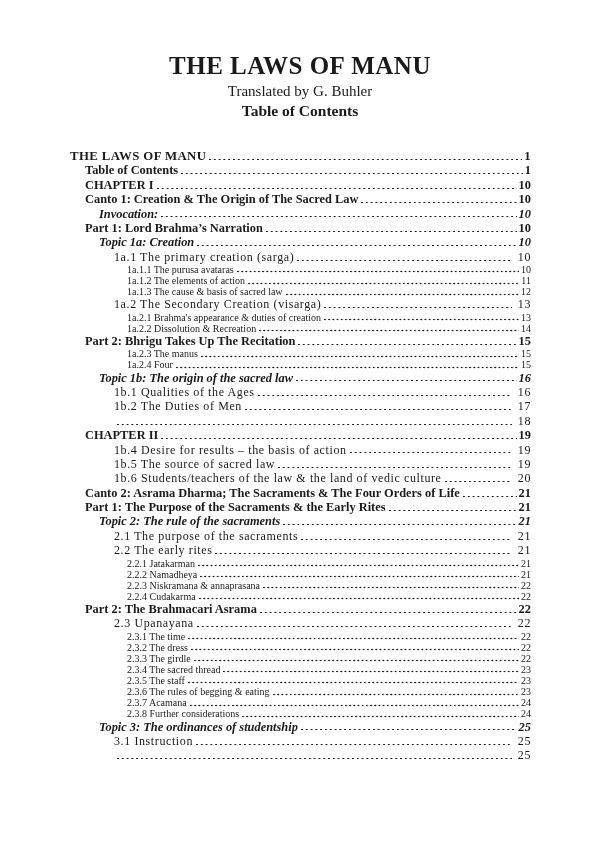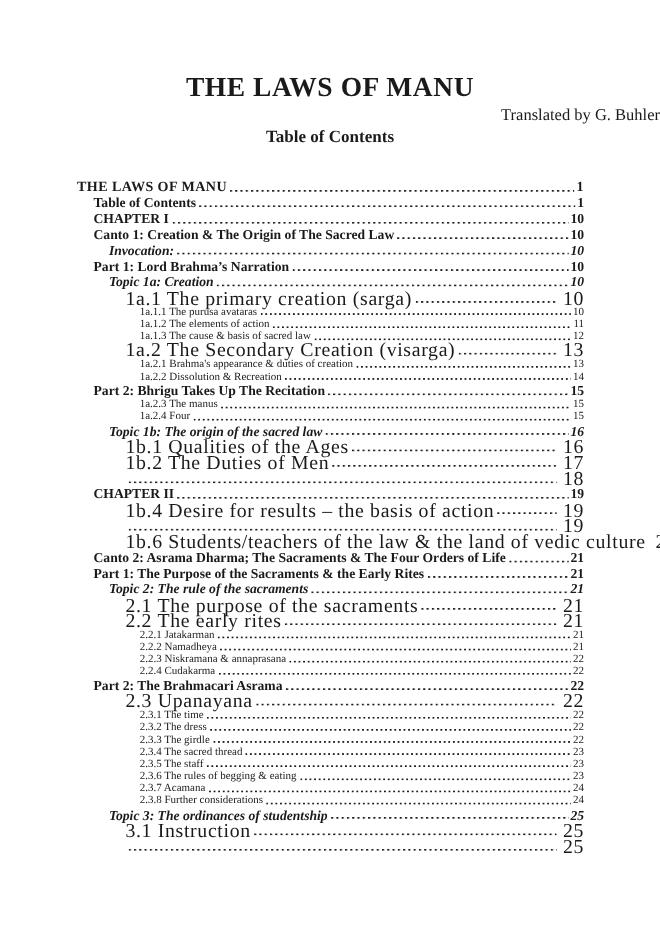--- a/index.html
+++ b/index.html
@@ -11,33 +11,33 @@
     width: 600px;
     height: 850px;
     overflow: hidden;
     font-family: "Liberation Serif", serif;
     color: #1a1a1a;
   }
   .page {
     width: 600px;
     height: 850px;
     box-sizing: border-box;
-    padding-top: 66px;
+    padding-top: 52px;
     background: #ffffff;
   }
   .doc-title {
     margin: 0;
     text-align: center;
     font-size: 25px;
     line-height: 28px;
     font-weight: bold;
     letter-spacing: 0.5px;
   }
   .doc-subtitle {
-    text-align: right;
+    text-align: center;
     font-size: 15px;
     line-height: 17px;
     margin-top: 3px;
   }
   .toc-heading {
     text-align: center;
     font-size: 15.5px;
     line-height: 18px;
     font-weight: bold;
     margin-top: 2px;
@@ -75,21 +75,21 @@
     font-weight: bold;
     padding-left: 15px;
   }
   .lvl2 {
     font-weight: bold;
     font-style: italic;
     padding-left: 29px;
     align-items: flex-end;
   }
   .lvl3 {
-    font-size: 18px;
+    font-size: 12px;
     letter-spacing: 0.6px;
     padding-left: 44px;
   }
   .lvl3 .page-num {
     padding-left: 4px;
   }
   .lvl4 {
     font-size: 10px;
     height: 11.1px;
     line-height: 11.1px;
@@ -217,20 +217,21 @@
     <span class="label">CHAPTER II</span>
     <span class="leader"></span>
     <span class="page-num">19</span>
   </div>
       <div class="toc-row lvl3">
     <span class="label">1b.4 Desire for results – the basis of action</span>
     <span class="leader"></span>
     <span class="page-num">19</span>
   </div>
       <div class="toc-row lvl3">
+    <span class="label">1b.5 The source of sacred law</span>
     <span class="leader"></span>
     <span class="page-num">19</span>
   </div>
       <div class="toc-row lvl3">
     <span class="label">1b.6 Students/teachers of the law &amp; the land of vedic culture</span>
     <span class="leader"></span>
     <span class="page-num">20</span>
   </div>
       <div class="toc-row lvl1">
     <span class="label">Canto 2: Asrama Dharma; The Sacraments &amp; The Four Orders of Life</span>

